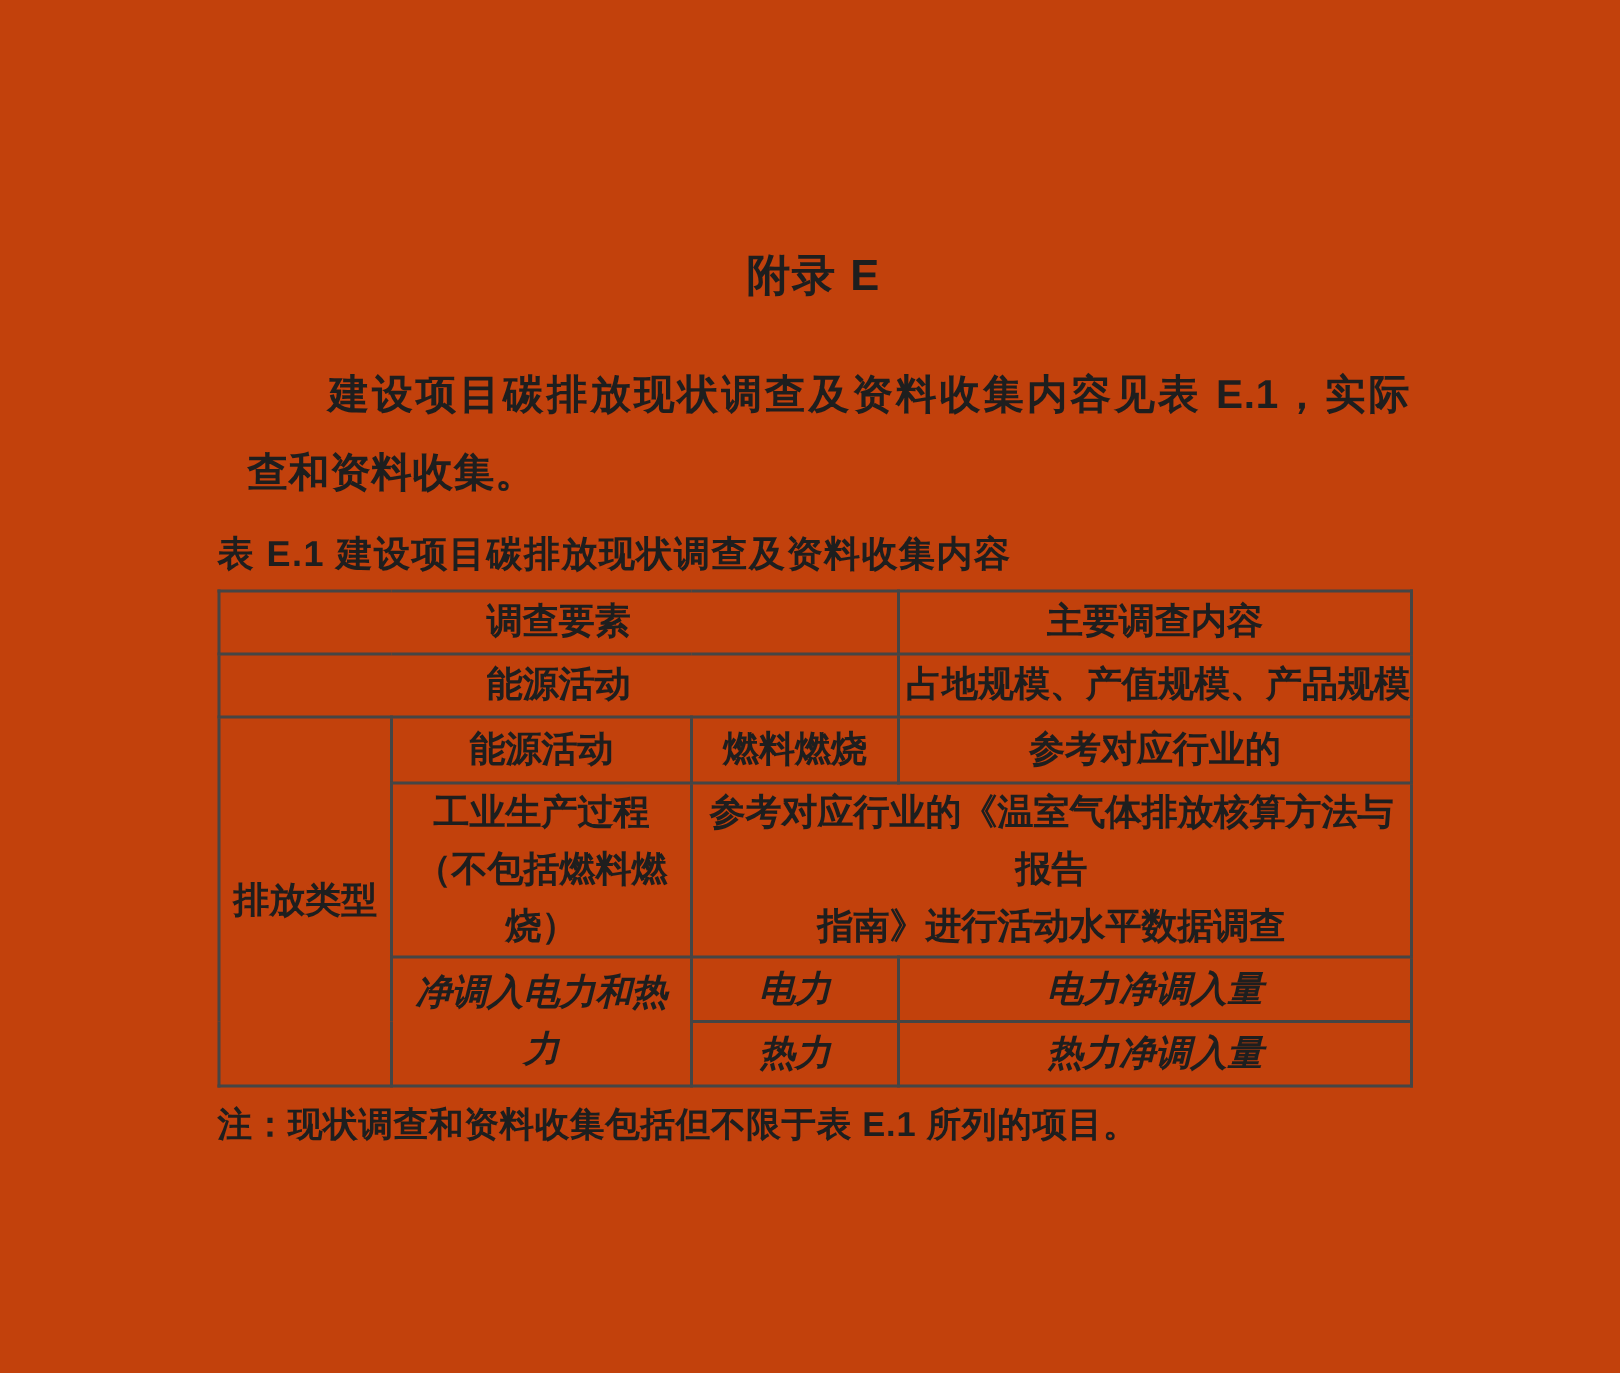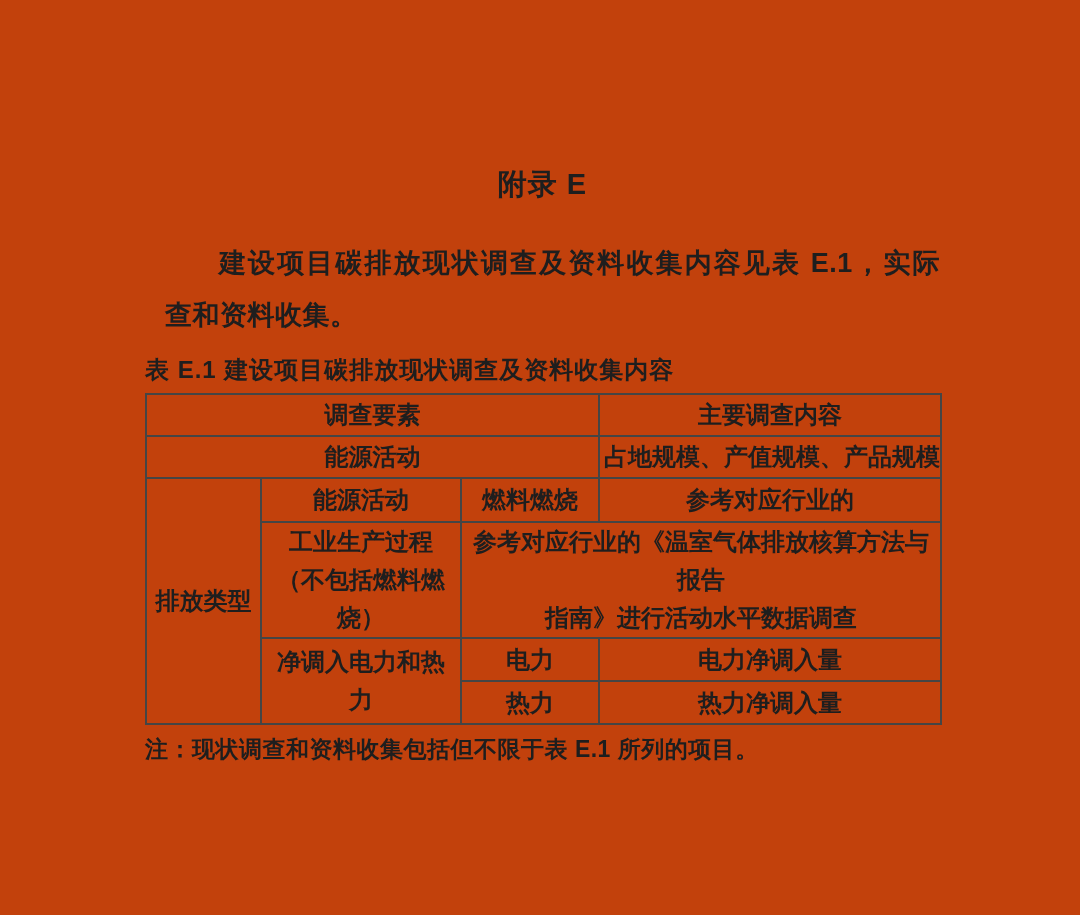--- a/index.html
+++ b/index.html
@@ -79,21 +79,21 @@
   .nowrap  { white-space: nowrap; }
   td.cell-industrial-label { line-height: 39px; }
   td.cell-guideline {
     font-size: 22px;
     line-height: 46px;
   }
   td.cell-netimport-label { line-height: 44px; }
   tr.r-small  { height: 42px; padding-left: 16px; }
   tr.r-energy { height: 44px; }
   tr.r-big    { height: 112px; }
-  tr.r-power  { height: 43px; }
+  tr.r-power  { height: 43px; font-style: italic; }
   .note {
     margin-top: 7px;
     font-size: 23px;
     line-height: 34px;
     text-align: left;
     letter-spacing: 0.5px;
   }
 </style>
 </head>
 <body>

